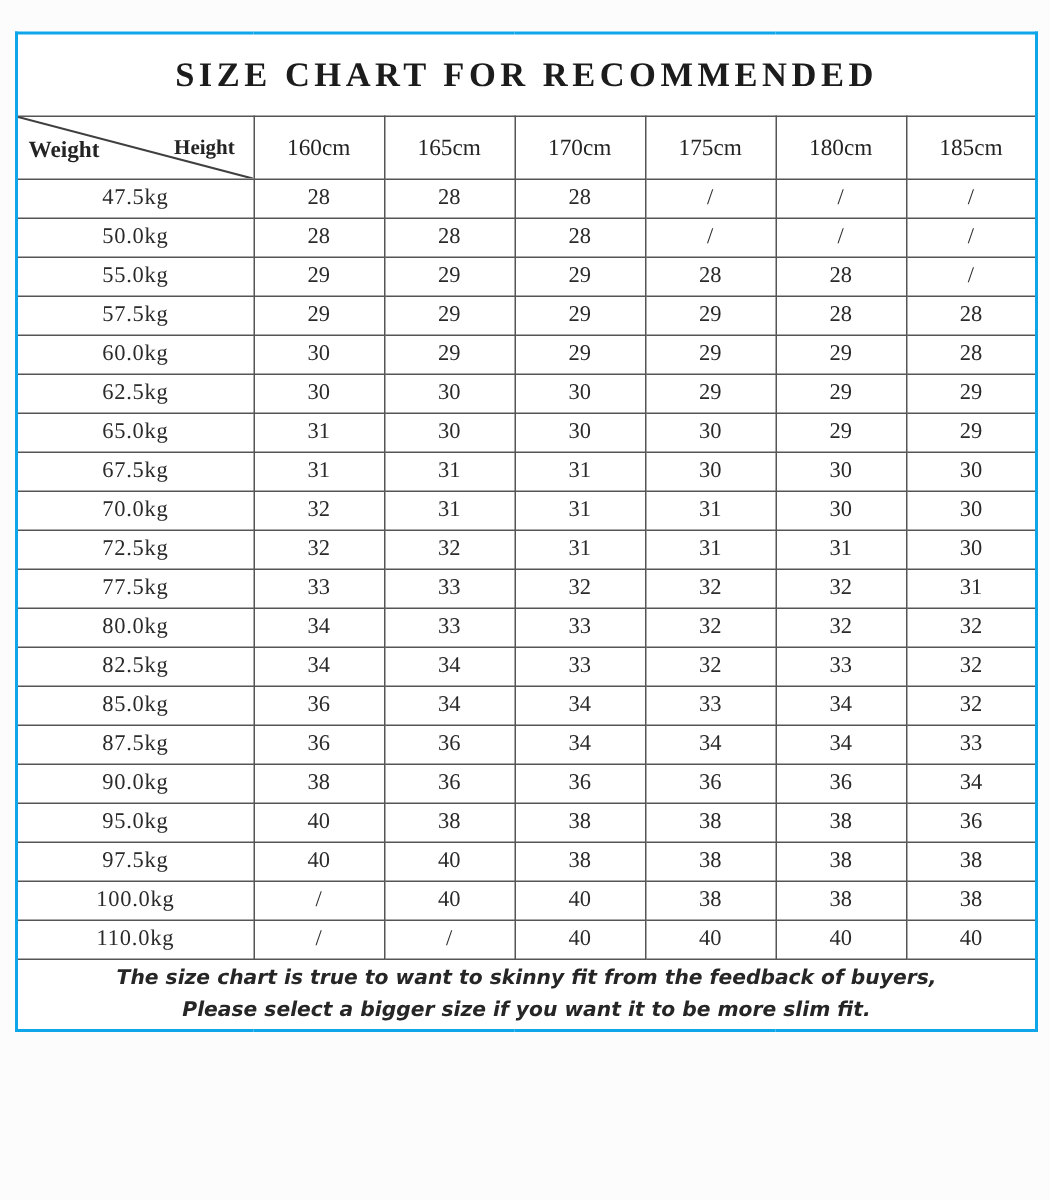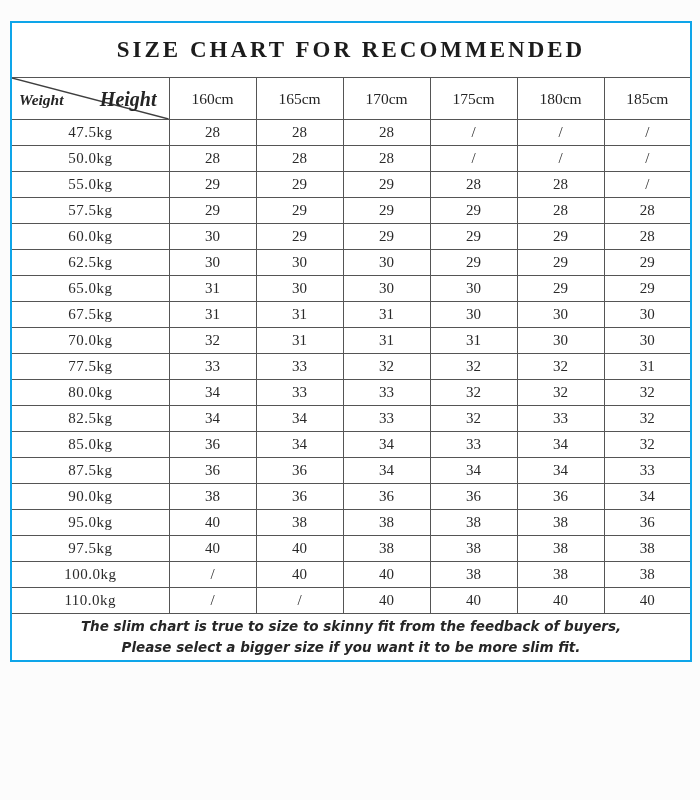--- a/index.html
+++ b/index.html
@@ -43,42 +43,41 @@
   }
   .header-row th {
     height: 41px;
     font-size: 15.5px;
     font-weight: normal;
     color: #242424;
   }
   .corner-cell {
     position: relative;
     font-weight: bold;
-    font-style: italic;
   }
   .corner-cell .diag {
     position: absolute;
     left: 0; top: 0;
     width: 100%; height: 100%;
     display: block;
   }
   .corner-weight {
     position: absolute;
     left: 7px;
     top: 50%;
     transform: translateY(-42%);
     font-size: 15.5px;
     font-weight: bold;
   }
   .corner-height {
     position: absolute;
     right: 12px;
     top: 50%;
     transform: translateY(-46%);
-    font-size: 20px;
+    font-size: 14px;
     font-weight: bold;
   }
   tbody td {
     height: 25px;
     font-size: 15px;
     color: #2a2a2a;
   }
   tbody td.weight-cell {
     letter-spacing: 0.5px;
   }
@@ -209,20 +208,29 @@
         <tr>
           <td class="weight-cell">70.0kg</td>
           <td>32</td>
           <td>31</td>
           <td>31</td>
           <td>31</td>
           <td>30</td>
           <td>30</td>
         </tr>
         <tr>
+          <td class="weight-cell">72.5kg</td>
+          <td>32</td>
+          <td>32</td>
+          <td>31</td>
+          <td>31</td>
+          <td>31</td>
+          <td>30</td>
+        </tr>
+        <tr>
           <td class="weight-cell">77.5kg</td>
           <td>33</td>
           <td>33</td>
           <td>32</td>
           <td>32</td>
           <td>32</td>
           <td>31</td>
         </tr>
         <tr>
           <td class="weight-cell">80.0kg</td>
@@ -302,19 +310,19 @@
           <td>/</td>
           <td>40</td>
           <td>40</td>
           <td>40</td>
           <td>40</td>
         </tr>
       </tbody>
     <tfoot>
       <tr>
         <td class="footer-cell" colspan="7">
-          <div class="footer-line">The slim chart is true to size to skinny fit from the feedback of buyers,</div>
+          <div class="footer-line">The size chart is true to want to skinny fit from the feedback of buyers,</div>
           <div class="footer-line">Please select a bigger size if you want it to be more slim fit.</div>
         </td>
       </tr>
     </tfoot>
   </table>
 </div>
 
 </body></html>

